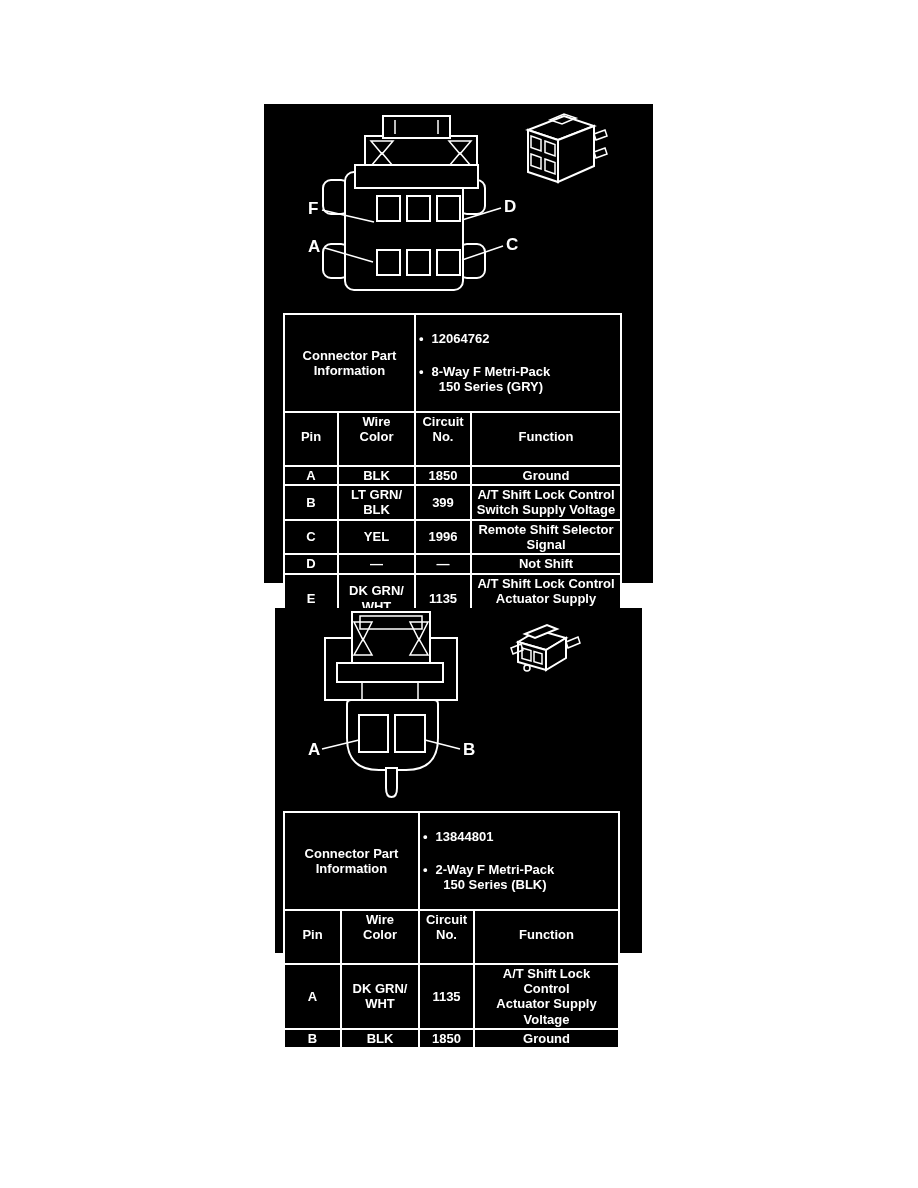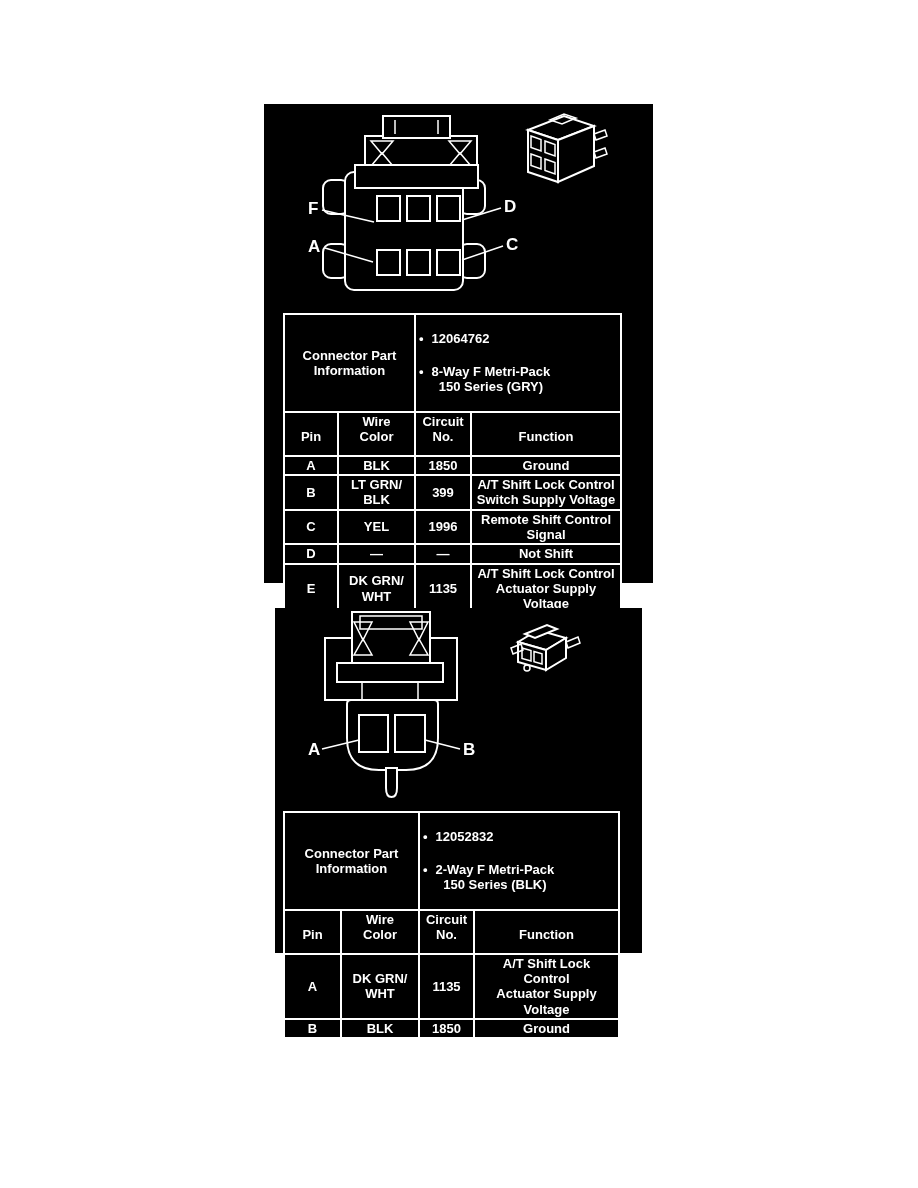--- a/index.html
+++ b/index.html
@@ -23,21 +23,21 @@
   table.pin-table td {
     border:2px solid #fff; text-align:center; vertical-align:middle;
     padding:1px 3px; line-height:1.18; white-space:pre-line;
   }
   td.info-head { font-size:13px; padding:6px 2px; }
   td.info-bullets { text-align:left; vertical-align:top; padding:6px 4px 6px 12px; }
   .bullet { display:flex; gap:8px; align-items:flex-start; }
   .bullet + .bullet { margin-top:2px; }
   .bullet .bm { flex:0 0 auto; }
   .bullet .bt { white-space:pre-line; }
-  tr.head-row td { vertical-align:bottom; padding-bottom:10px; }
+  tr.head-row td { vertical-align:bottom; padding-bottom:20px; }
   td.fn { text-align:left; padding-left:5px;margin-top:20px; }
   svg text { fill:#fff; font-family:"Liberation Sans", sans-serif; font-weight:bold; font-size:17px; }
   svg .ln  { stroke:#fff; stroke-width:2; fill:none; }
   svg .bk  { stroke:#fff; stroke-width:2; fill:#000; }
   svg .thin{ stroke:#fff; stroke-width:1.5; fill:none; }
 </style>
 </head>
 <body>
 
 <div class="page">
@@ -136,21 +136,21 @@
         <td>LT GRN/
 BLK</td>
         <td>399</td>
         <td class="fn">A/T Shift Lock Control
 Switch Supply Voltage</td>
       </tr>
       <tr>
         <td>C</td>
         <td>YEL</td>
         <td>1996</td>
-        <td class="fn">Remote Shift Control
+        <td class="fn">Remote Shift Selector
 Signal</td>
       </tr>
       <tr>
         <td>D</td>
         <td>—</td>
         <td>—</td>
         <td class="fn">Not Shift</td>
       </tr>
       <tr>
         <td>E</td>
@@ -212,21 +212,21 @@
           <col style="width:55px">
           <col style="width:145px">
         </colgroup>
       <tbody>
           <tr>
         <td colspan="2" class="info-head">Connector Part
 Information</td>
         <td colspan="2" class="info-bullets">
           <div class="bullet">
             <span class="bm">•</span>
-            <span class="bt">12052832</span>
+            <span class="bt">13844801</span>
           </div>
           <div class="bullet">
             <span class="bm">•</span>
             <span class="bt">2-Way F Metri-Pack
 150 Series (BLK)</span>
           </div>
         </td>
       </tr>
       <tr class="head-row">
         <td>Pin</td>

